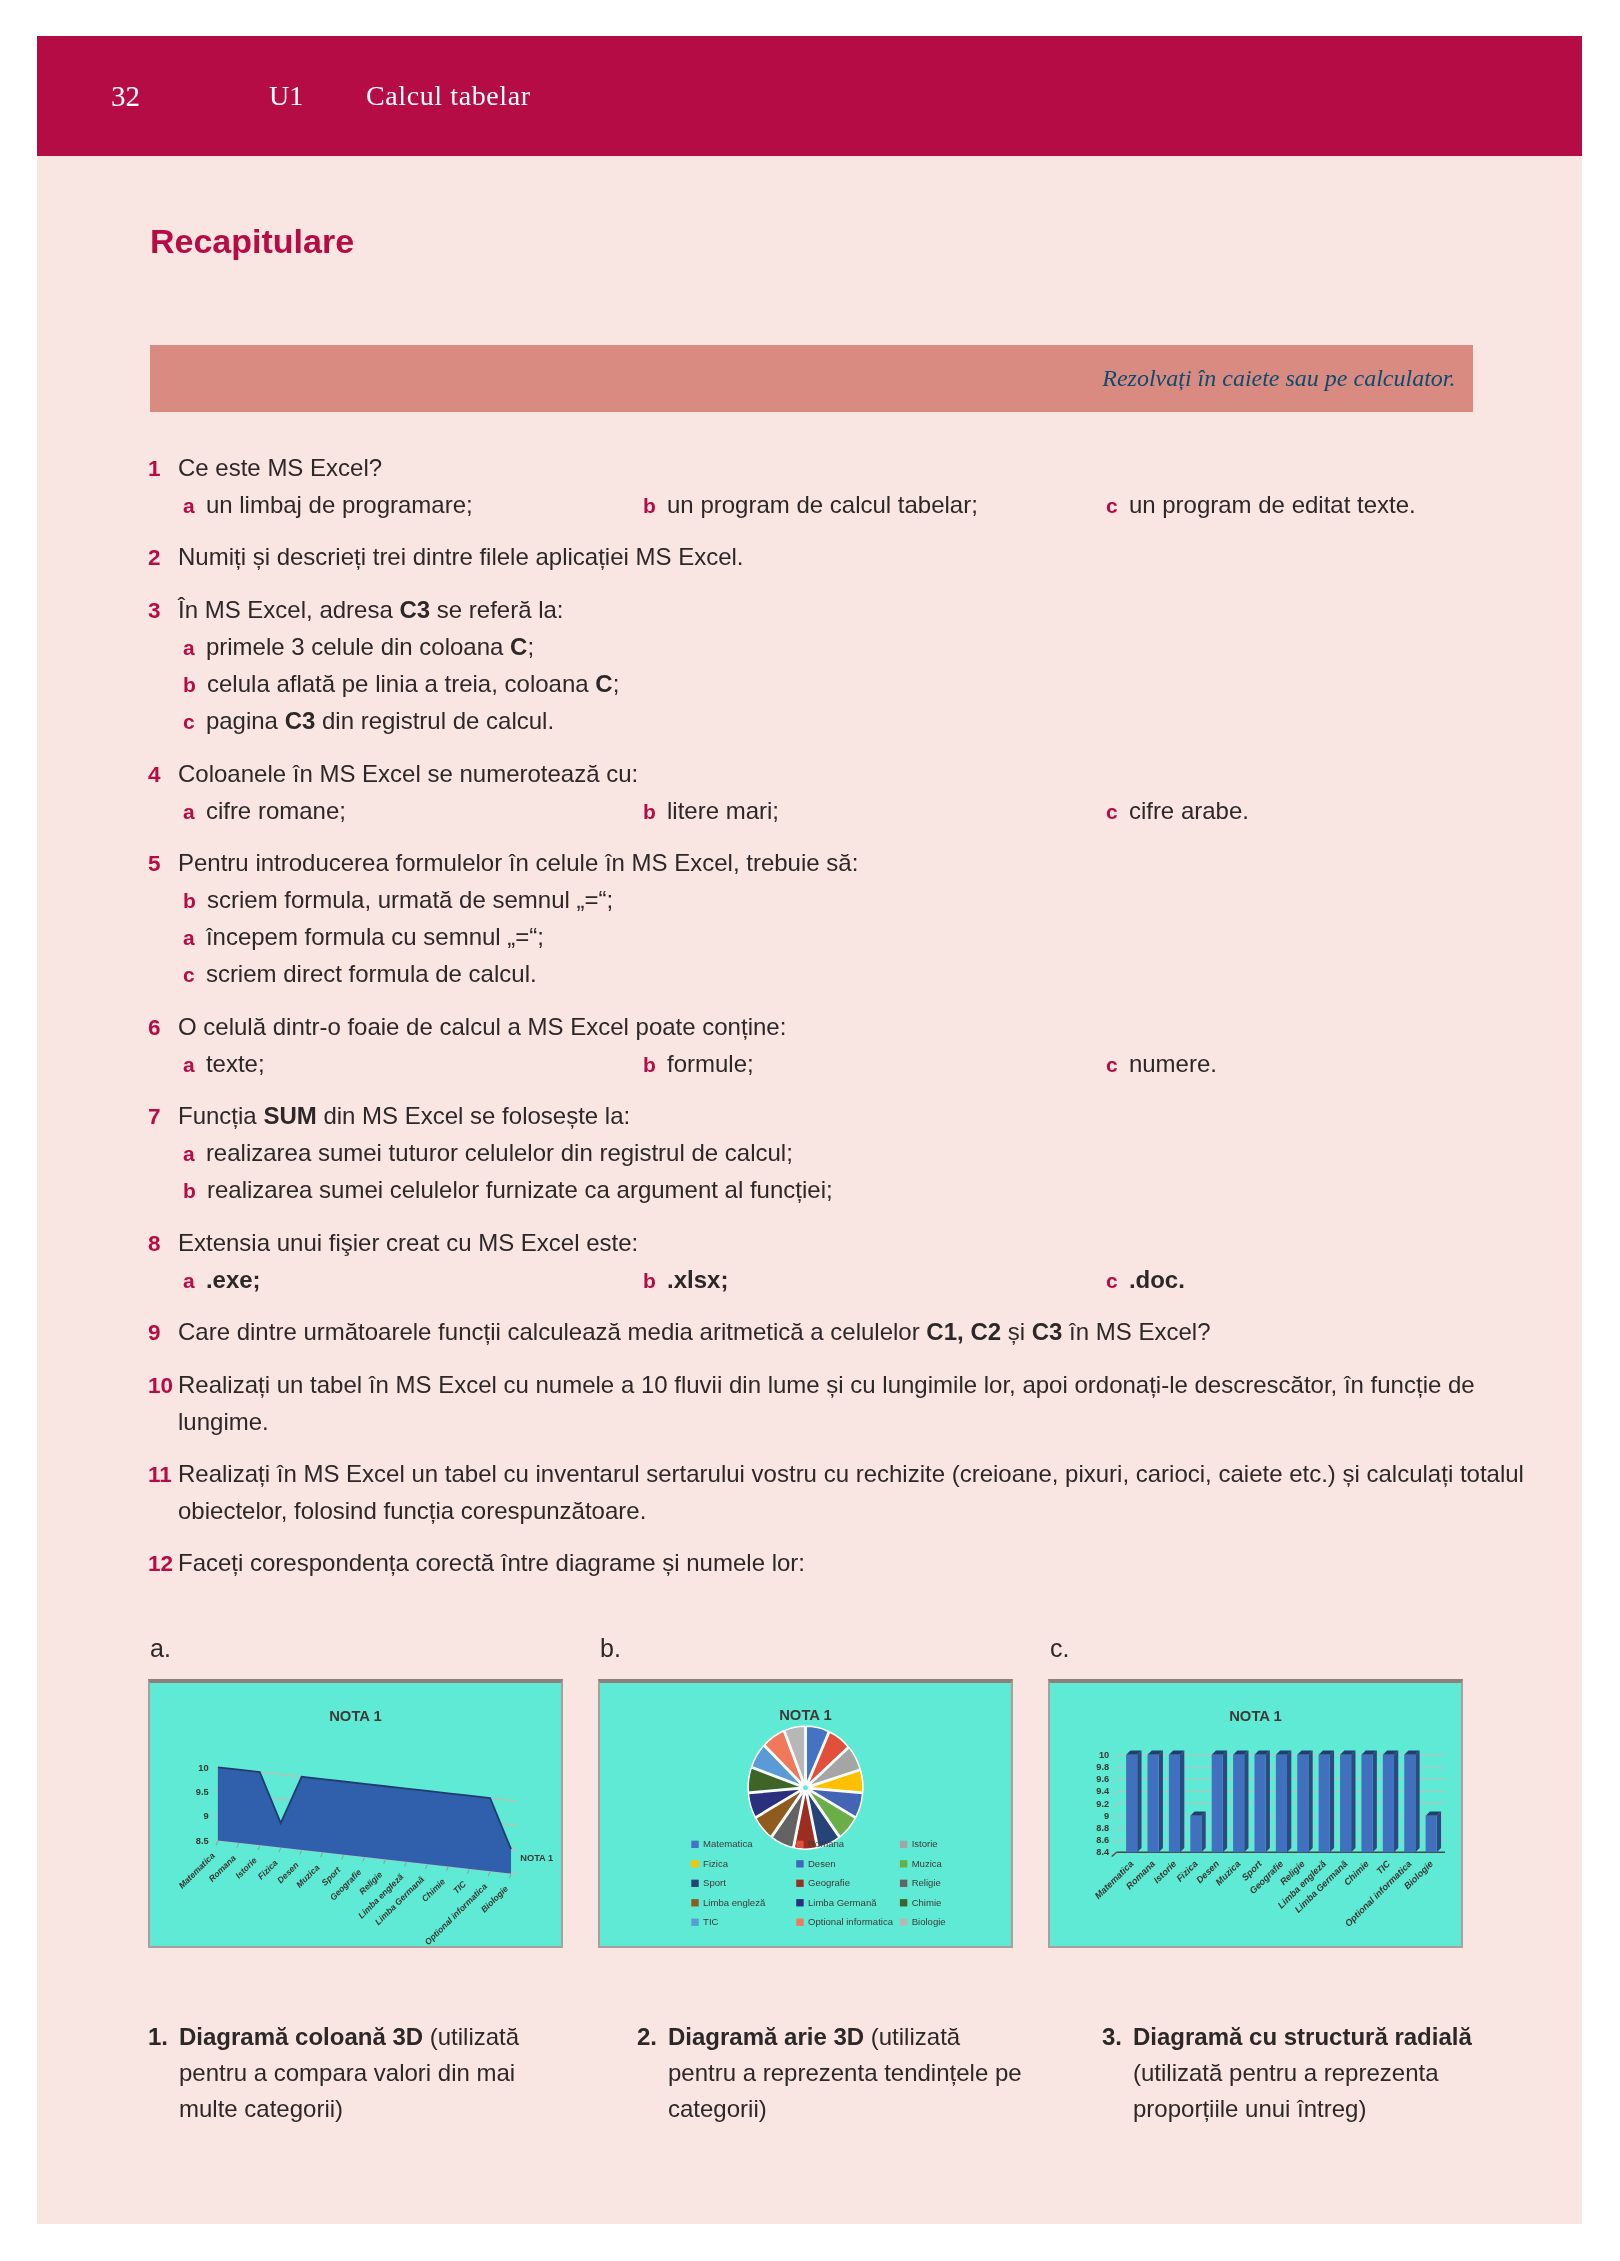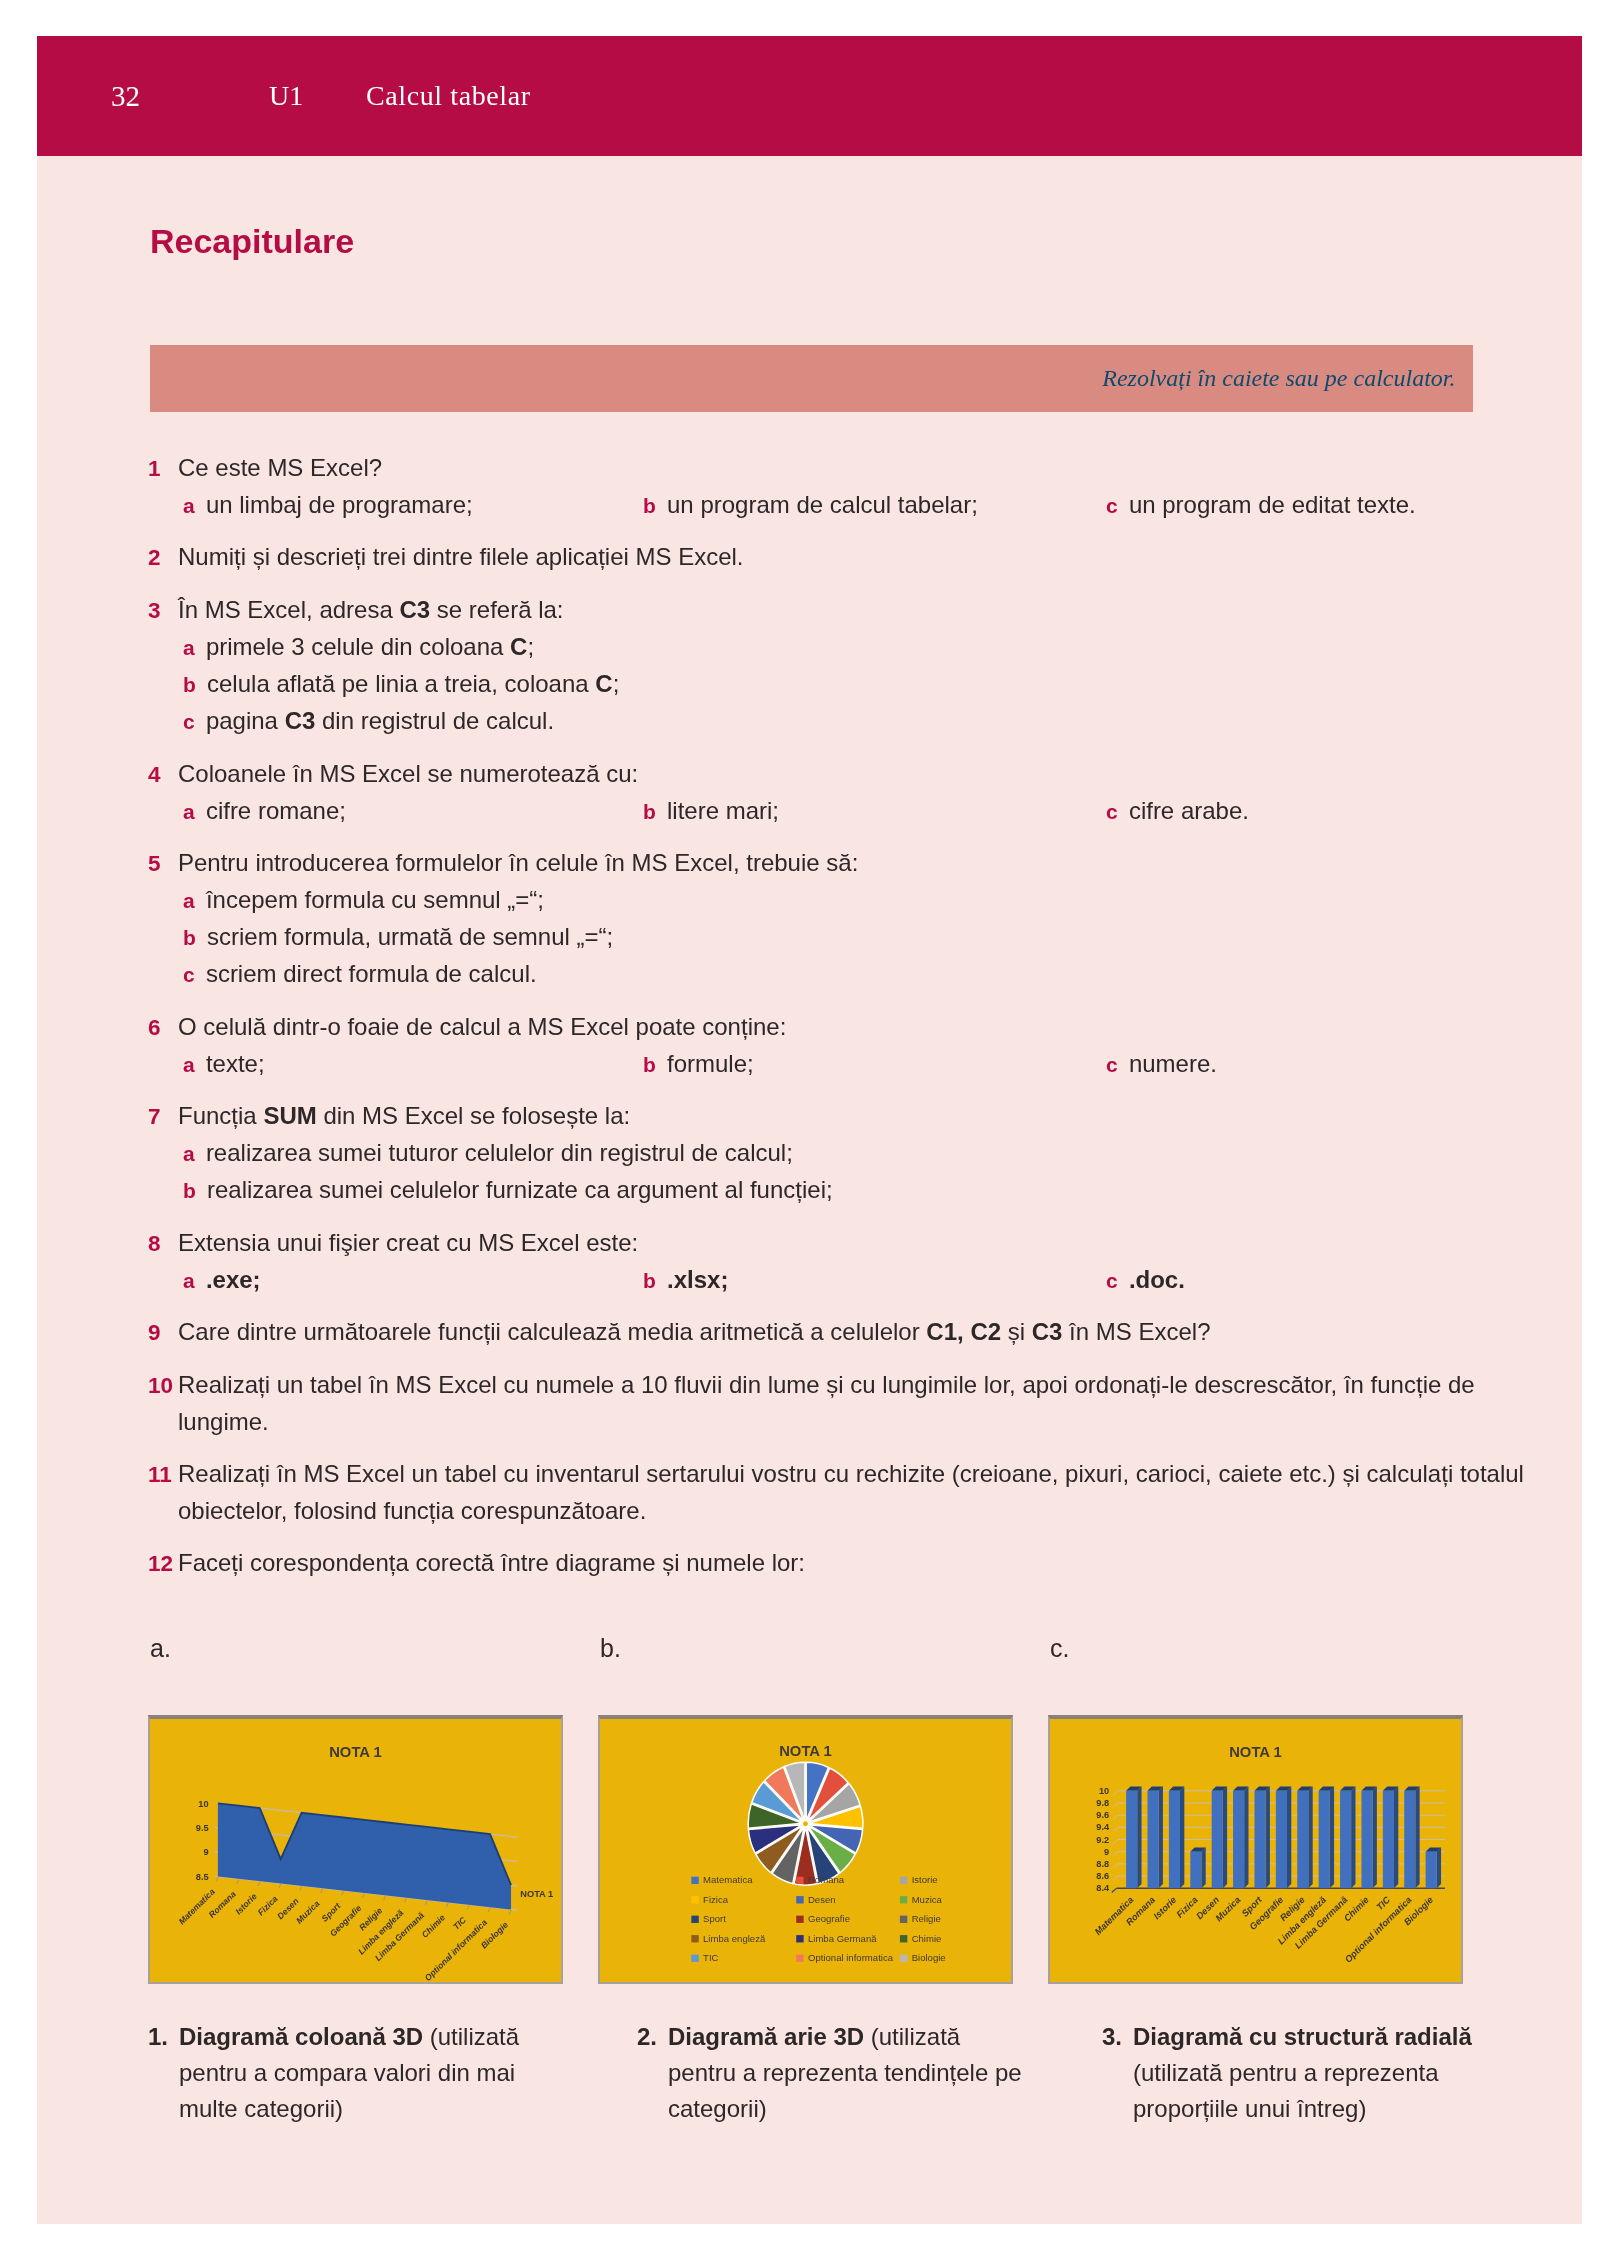--- a/index.html
+++ b/index.html
@@ -21,22 +21,22 @@
   .q-num{display:inline-block;width:30px;text-indent:0;color:var(--crimson,#B60C45);font-weight:bold;font-size:22.5px;}
   .opt-row{position:relative;height:36px;line-height:36px;}
   .opt{position:absolute;white-space:nowrap;}
   .opt:nth-child(1){left:35px;}
   .opt:nth-child(2){left:495px;}
   .opt:nth-child(3){left:958px;}
   .ol{color:var(--crimson,#B60C45);font-size:21px;margin-right:11.2px;font-weight:bold;}
   .opt-line{line-height:36px;padding-left:35px;}
   .chart-letter{position:absolute;top:1634px;font-size:25px;color:#2D2728;}
   #letter-a{left:150px;} #letter-b{left:600px;} #letter-c{left:1050px;}
-  .chart-box{position:absolute;top:1679px;width:415px;height:269px;background:#eab308;box-sizing:border-box;
-        border:2.5px solid #A8A09B;border-top:4.4px solid #8A817D;margin-top:36px;}
+  .chart-box{position:absolute;top:1679px;width:415px;height:269px;background:#5eead4;box-sizing:border-box;
+        border:2.5px solid #A8A09B;border-top:4.4px solid #8A817D;}
   #chart-a{left:148px;} #chart-b{left:598px;} #chart-c{left:1048px;}
   .chart-box svg{display:block;width:100%;height:100%;}
   .desc{position:absolute;top:2019px;display:flex;font-size:24px;line-height:36px;color:#2D2728;}
   #desc-0{left:148px;width:390px;}
   #desc-1{left:637px;width:387px;}
   #desc-2{left:1102px;width:402px;}
   .desc-num{width:31px;flex:none;font-weight:bold;}
   .desc-text{flex:1;}
   .desc-text b{font-weight:bold;}
 </style>
@@ -79,22 +79,22 @@
       <div class="q">
         <div class="q-line"><span class="q-num">4</span><span class="q-rich"><span>Coloanele în MS Excel se numerotează cu:</span></span></div>
         <div class="opt-row">
           <span class="opt"><b class="ol">a</b><span class="ot"><span>cifre romane;</span></span></span>
           <span class="opt"><b class="ol">b</b><span class="ot"><span>litere mari;</span></span></span>
           <span class="opt"><b class="ol">c</b><span class="ot"><span>cifre arabe.</span></span></span>
         </div>
       </div>
       <div class="q">
         <div class="q-line"><span class="q-num">5</span><span class="q-rich"><span>Pentru introducerea formulelor în celule în MS Excel, trebuie să:</span></span></div>
+        <div class="opt-line"><b class="ol">b</b><span class="ot"><span>scriem formula, urmată de semnul „=“;</span></span></div>
         <div class="opt-line"><b class="ol">a</b><span class="ot"><span>începem formula cu semnul „=“;</span></span></div>
-        <div class="opt-line"><b class="ol">b</b><span class="ot"><span>scriem formula, urmată de semnul „=“;</span></span></div>
         <div class="opt-line"><b class="ol">c</b><span class="ot"><span>scriem direct formula de calcul.</span></span></div>
       </div>
       <div class="q">
         <div class="q-line"><span class="q-num">6</span><span class="q-rich"><span>O celulă dintr-o foaie de calcul a MS Excel poate conține:</span></span></div>
         <div class="opt-row">
           <span class="opt"><b class="ol">a</b><span class="ot"><span>texte;</span></span></span>
           <span class="opt"><b class="ol">b</b><span class="ot"><span>formule;</span></span></span>
           <span class="opt"><b class="ol">c</b><span class="ot"><span>numere.</span></span></span>
         </div>
       </div>

